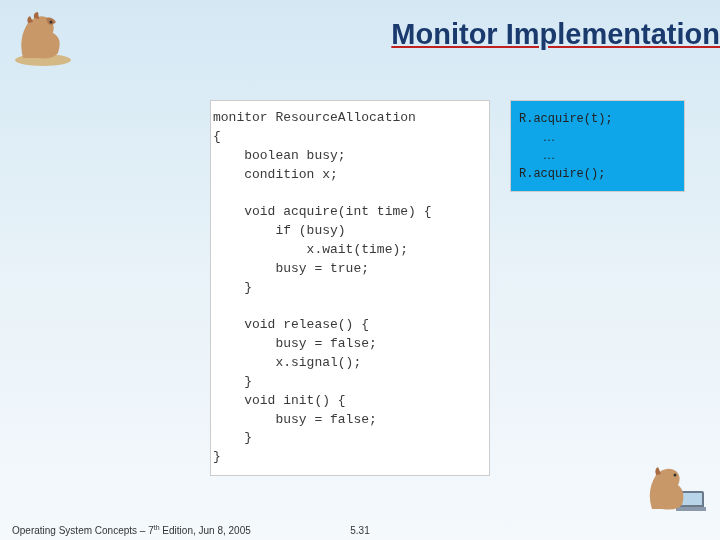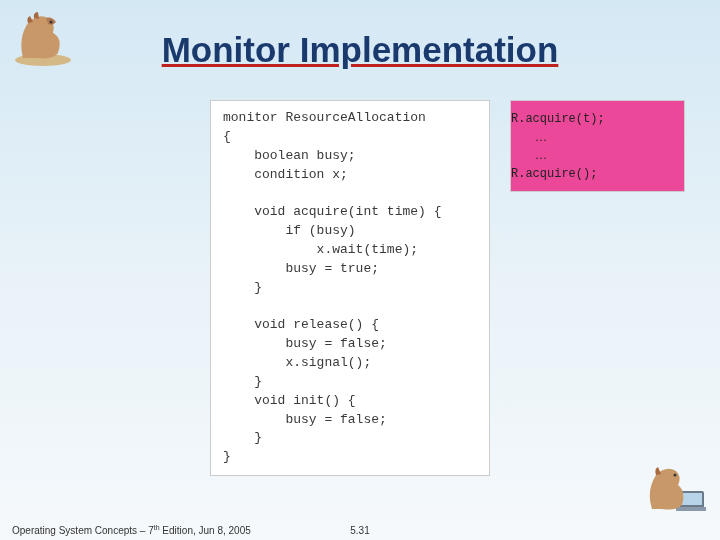--- a/index.html
+++ b/index.html
@@ -23,49 +23,48 @@
     bottom: 24px;
     right: 8px;
     width: 70px;
     height: 55px;
   }
   .title {
     position: absolute;
     top: 18px;
     left: 0;
     width: 100%;
-    text-align: center;
-    font-size: 35px;
+    text-align: right;
+    font-size: 29px;
     font-weight: bold;
     color: #1a3a6e;
-    margin-top: 12px;
   }
   .title u { text-decoration: underline; text-decoration-color: #c02020; }
   .code-left {
     position: absolute;
     top: 100px;
     left: 210px;
     width: 280px;
     background: #ffffff;
     border: 1px solid #cccccc;
-    padding: 8px 12px;
+    padding: 8px 2px;
     font-family: "Courier New", monospace;
     font-size: 13px;
     line-height: 1.45;
     white-space: pre;
     color: #3a3a3a;
   }
   .code-right {
     position: absolute;
     top: 100px;
     left: 510px;
     width: 175px;
-    background: #ec4899;
+    background: #0ea5e9;
     border: 1px solid #cccccc;
-    padding: 8px 0;
+    padding: 8px 8px;
     font-family: Georgia, serif;
     font-size: 12px;
     line-height: 1.5;
     color: #222;
   }
   .code-right .mono { font-family: "Courier New", monospace; }
   .code-right .indent { padding-left: 24px; display: block; }
   .footer {
     position: absolute;
     bottom: 0;

